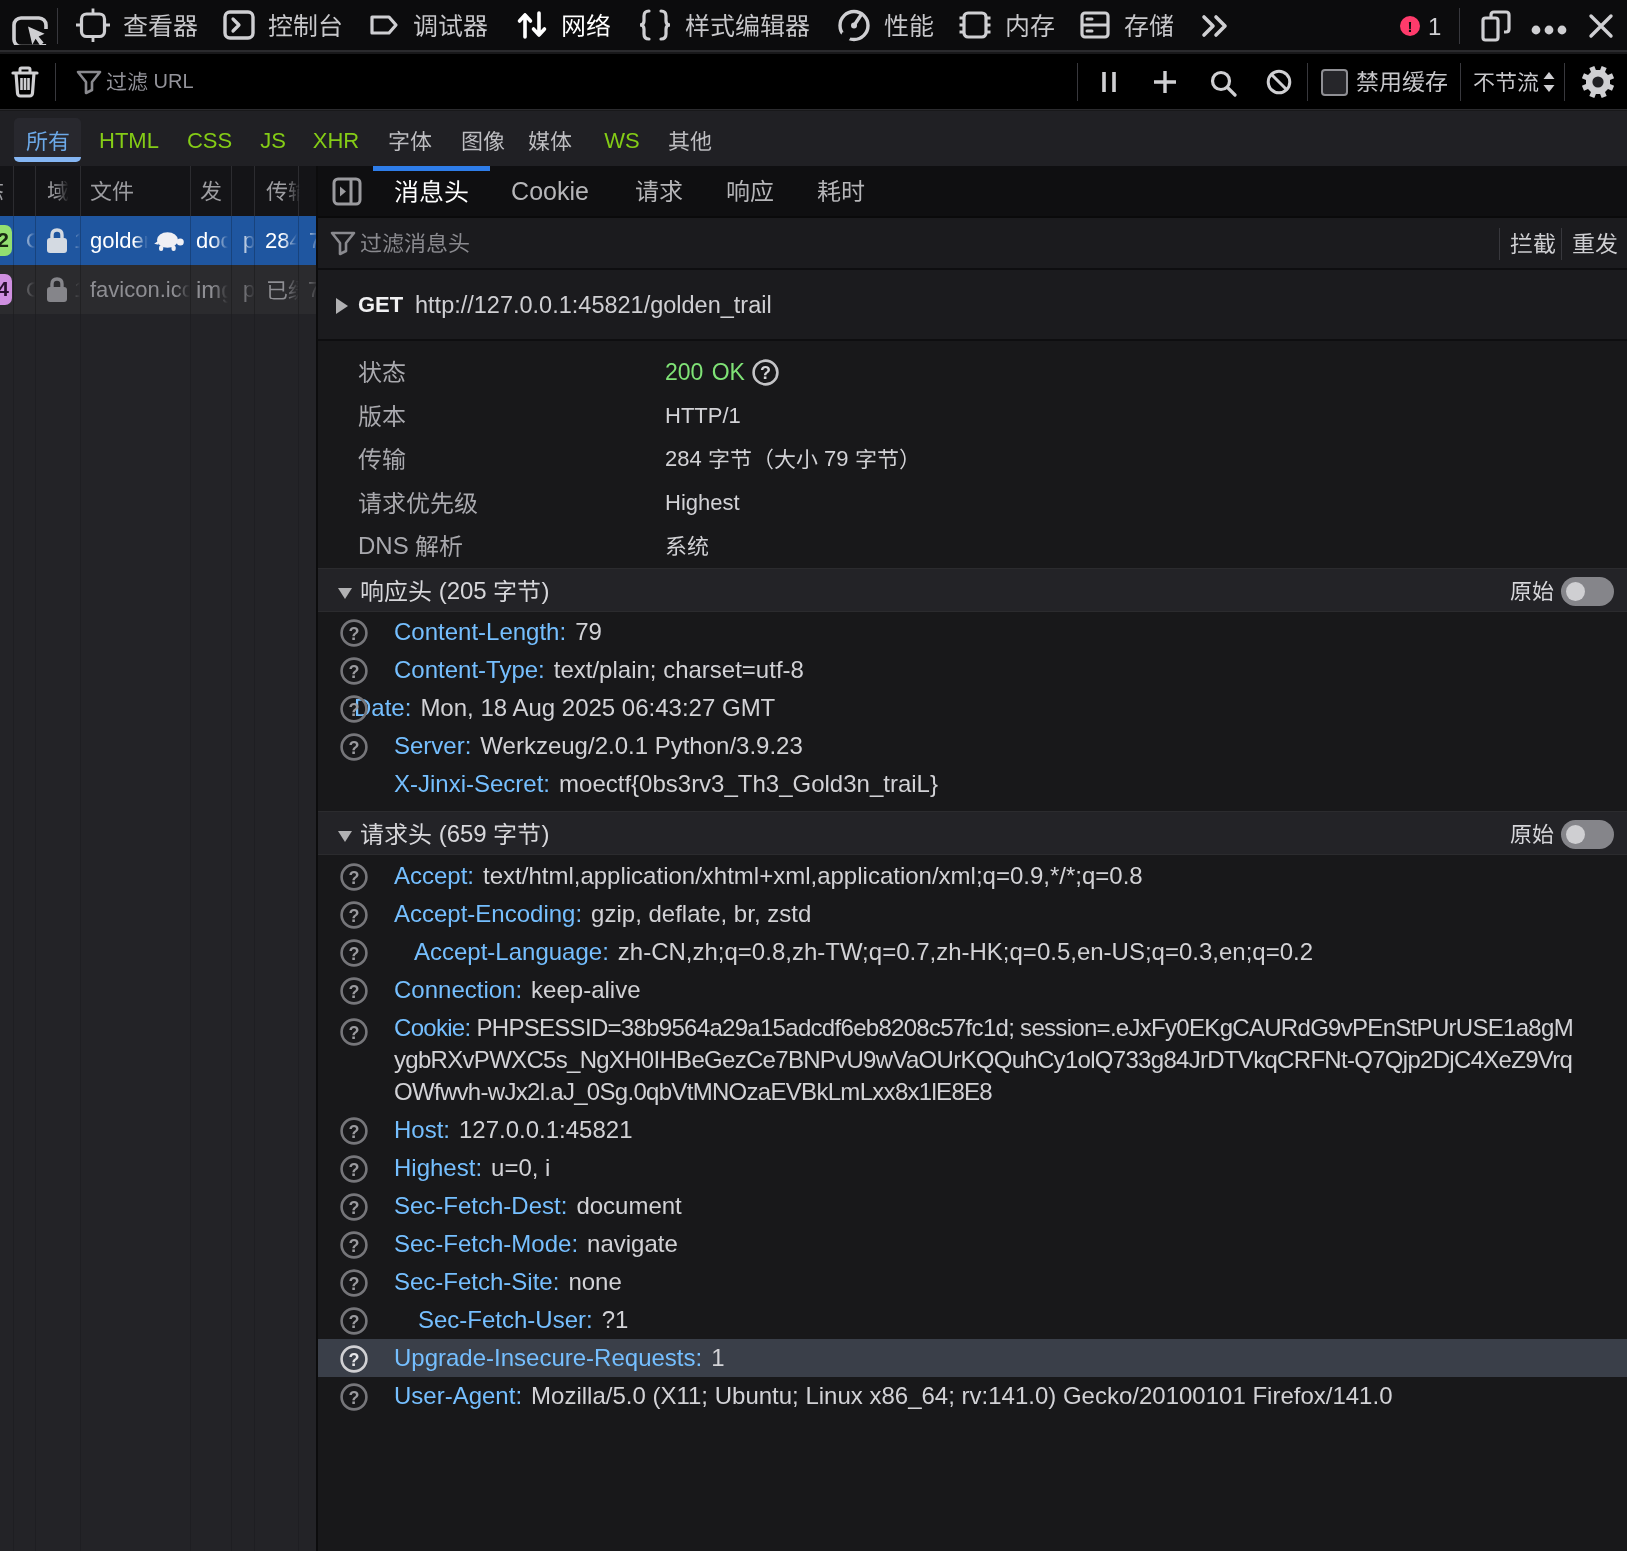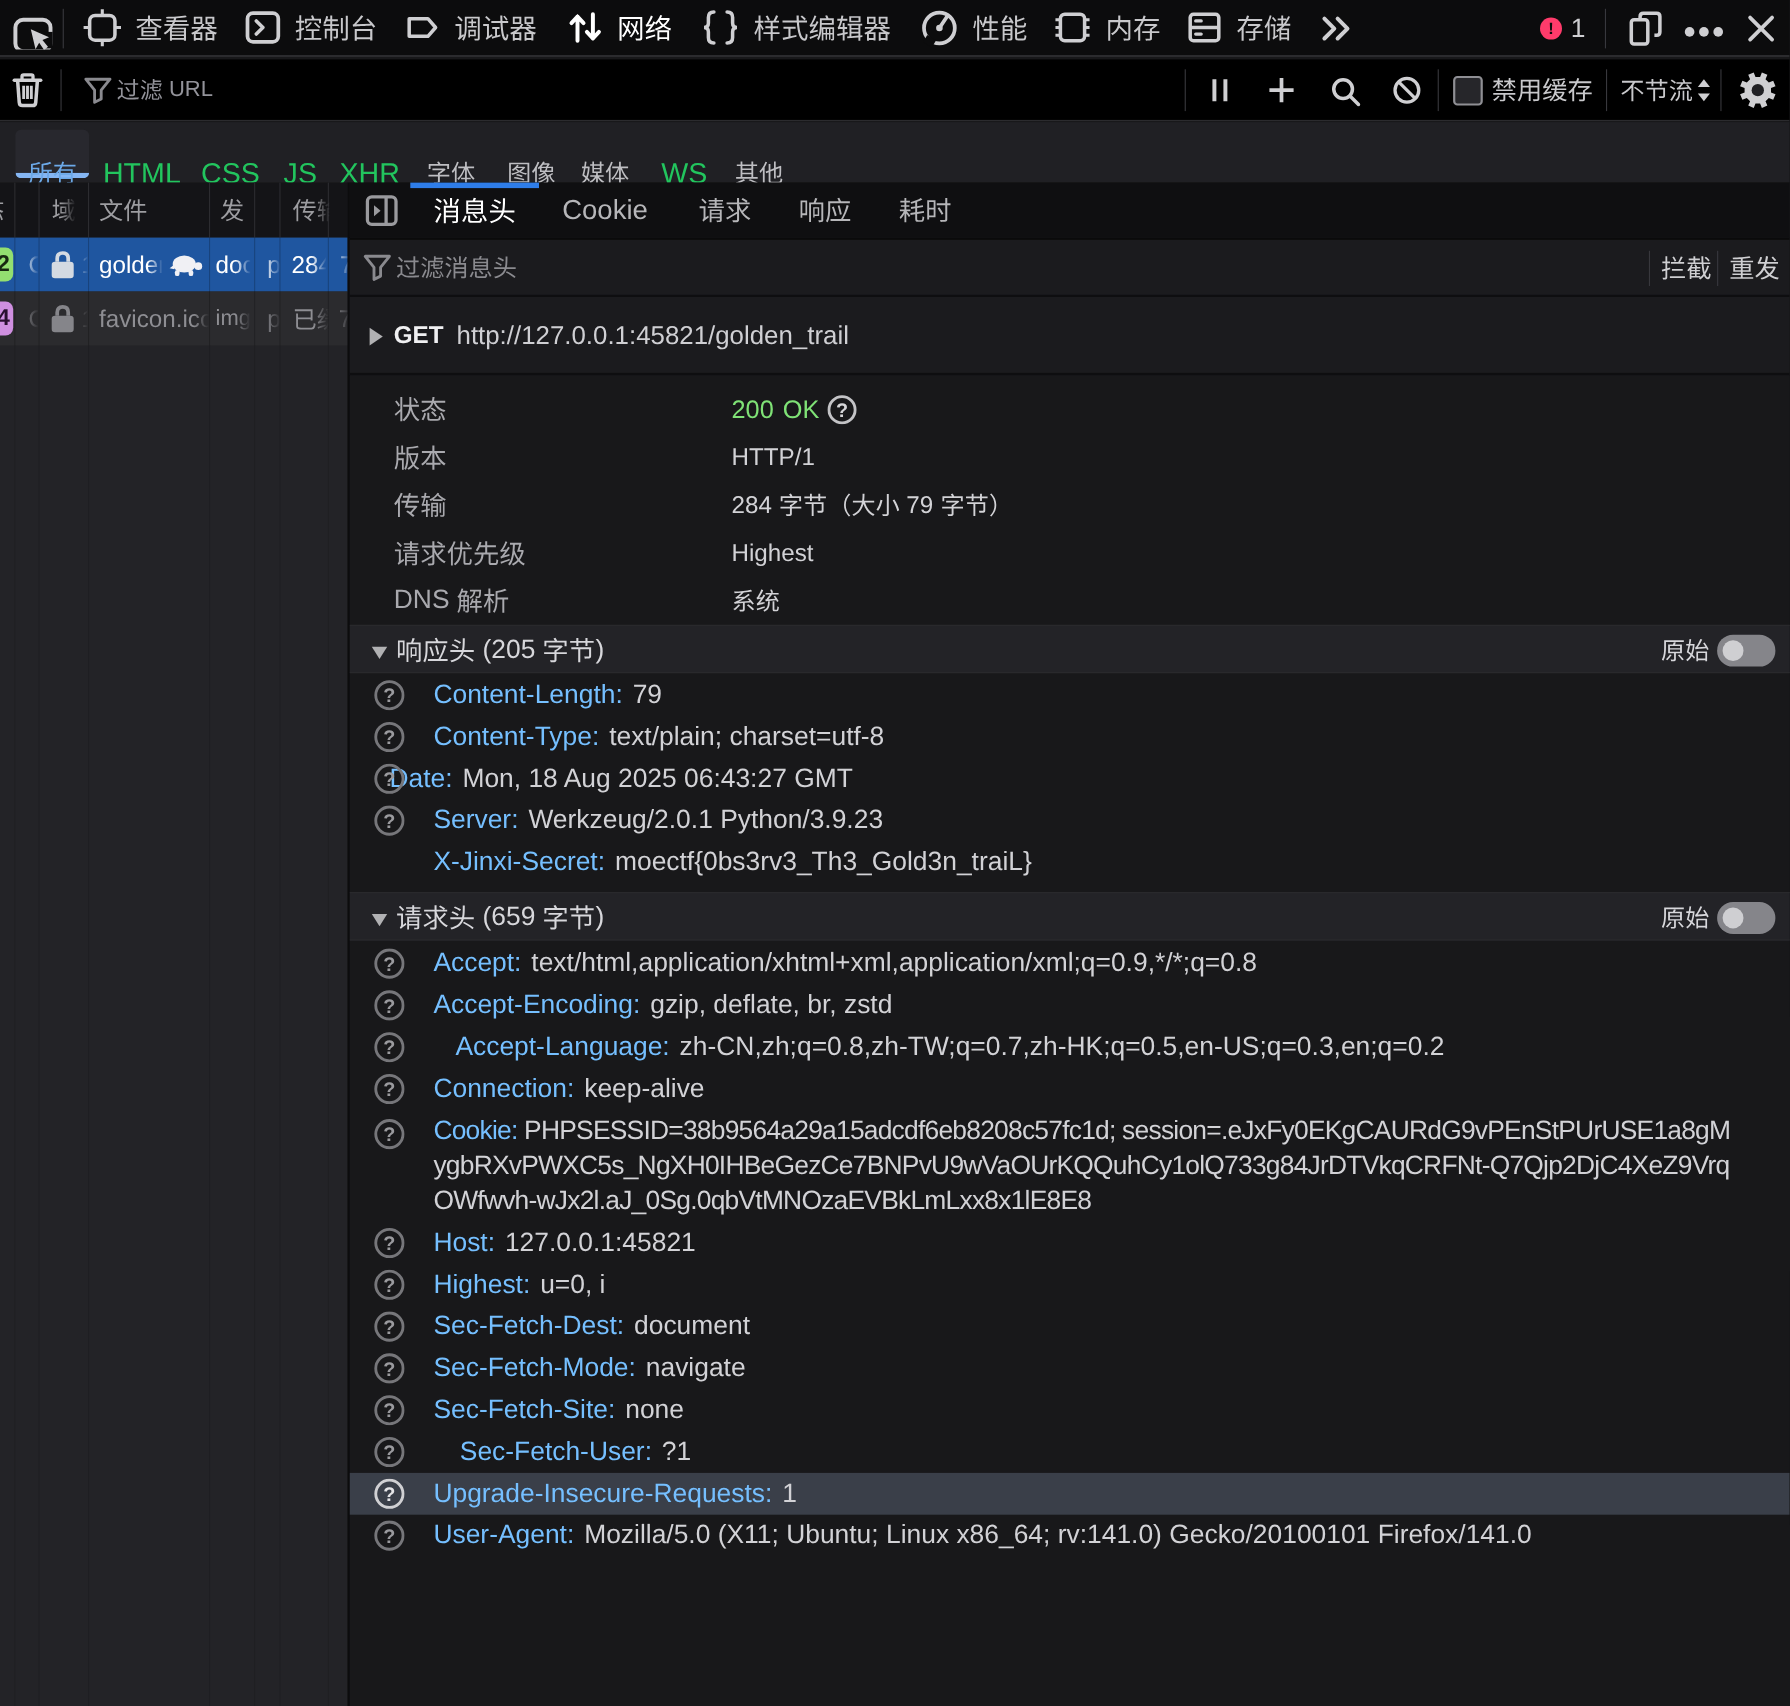--- a/index.html
+++ b/index.html
@@ -7,21 +7,21 @@
 svg{display:inline-block;vertical-align:middle}
 .row{display:flex;align-items:center}
 
 #tabbar{left:0;top:0;width:1627px;height:52px;background:#0c0c0d;border-bottom:2px solid #2b2b2e}
 .ttab{position:absolute;top:0;height:50px;display:flex;align-items:center;color:#c8c8cb}
 .ttab .lbl{margin-left:12px}
 
 #toolbar{left:0;top:54px;width:1627px;height:56px;background:#000000;border-bottom:1px solid #2b2b2e}
 
 #row3{left:0;top:111px;width:1627px;height:55px;background:#202024}
-.ftab{position:absolute;top:24px;height:44px;display:flex;align-items:center;justify-content:center;color:#22c55e;font-size:26px}
+.ftab{position:absolute;top:8px;height:44px;display:flex;align-items:center;justify-content:center;color:#84cc16;font-size:22px}
 
 #leftpane{left:0;top:166px;width:316px;height:1385px;background:#232327}
 #lhead{position:absolute;left:0;top:0;width:316px;height:50px;background:#141417;color:#9d9da1}
 .csep{position:absolute;top:0;width:1px;height:100%;background:#2c2c30}
 .csepb{position:absolute;top:50px;width:1px;height:98px;background:rgba(0,0,0,0.22);z-index:5}
 .csepc{position:absolute;top:148px;width:1px;height:1237px;background:rgba(0,0,0,0.12);z-index:5}
 .lrow{position:absolute;left:0;width:316px;height:49px}
 .fade{-webkit-mask-image:linear-gradient(90deg,#000 calc(100% - 14px),transparent);mask-image:linear-gradient(90deg,#000 calc(100% - 14px),transparent)}
 #splitter{left:316px;top:166px;width:2px;height:1385px;background:#0c0c0d}
 
@@ -389,21 +389,21 @@
 </div>
 <div class="lrow" style="top:99px;background:#2b2b2e;color:#8e8e93">
 <div class="abs" style="left:-24px;top:9px;width:36px;height:31px;border-radius:7px;background:#cf8fe0;color:#2a1030;font-size:21px;font-weight:bold;text-align:right;line-height:30px;padding-right:3px">4</div>
 <div class="abs row fade" style="left:26px;top:0;height:49px;width:9px;overflow:hidden;font-size:22px">G</div>
 <div class="abs" style="left:44px;top:10px"><svg style="" width="26" height="30" viewBox="0 0 26 30" fill="none">
           <rect x="3" y="12" width="20" height="15" rx="3" fill="#85858a"></rect>
           <path d="M8 12 V9 Q8 4 13 4 Q18 4 18 9 V12" stroke="#85858a" stroke-width="3.4" fill="none"></path>
         </svg></div>
 <div class="abs row fade" style="left:74px;top:0;height:49px;width:6px;overflow:hidden;font-size:22px">1</div>
 <div class="abs row fade" style="left:90px;top:0;height:49px;width:100px;overflow:hidden;font-size:22px">favicon.ico</div>
-<div class="abs row fade" style="left:196px;top:0;height:49px;width:32px;overflow:hidden;font-size:20px">img</div>
+<div class="abs row fade" style="left:196px;top:0;height:49px;width:32px;overflow:hidden;font-size:24px">img</div>
 <div class="abs row fade" style="left:243px;top:0;height:49px;width:12px;overflow:hidden;font-size:22px">pn</div>
 <div class="abs row fade" style="left:266px;top:0;height:49px;width:33px;overflow:hidden">
         <svg class="zh" width="66" height="22" viewBox="0 0 3000 1000" fill="#8e8e93">
           <use href="#z5df2"></use>
           <use href="#z7f13" x="1000"></use>
           <use href="#z5b58" x="2000"></use>
         </svg>
       </div>
 <div class="abs row fade" style="left:308px;top:0;height:49px;width:10px;overflow:hidden;font-size:22px">79</div>
 </div>

